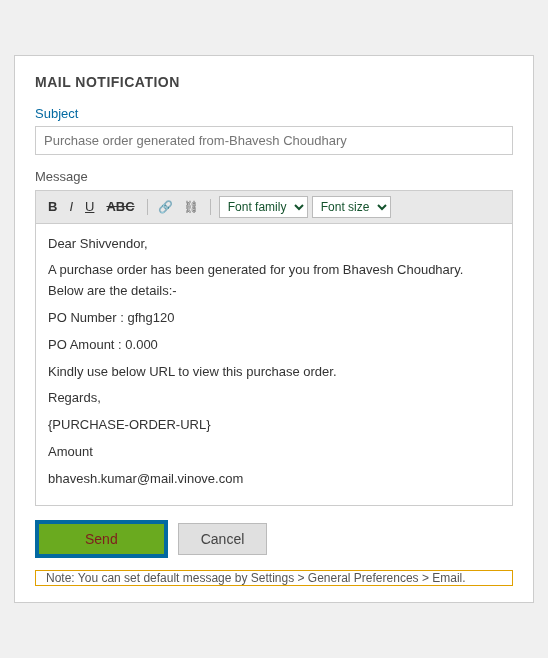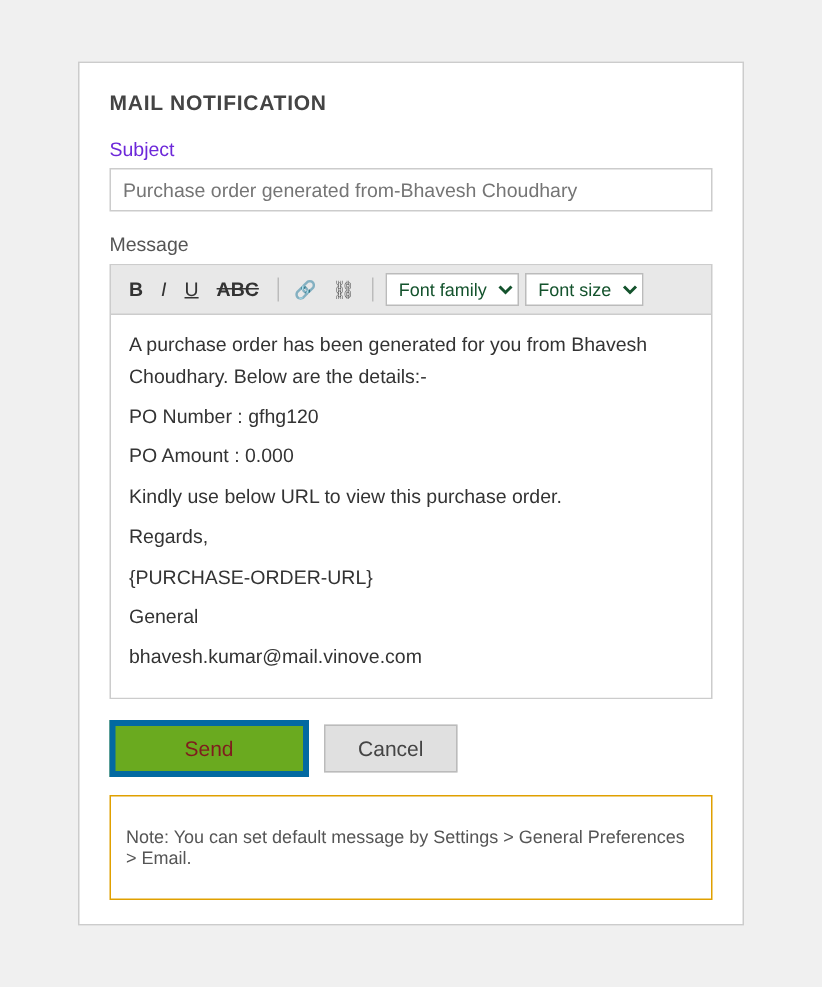--- a/index.html
+++ b/index.html
@@ -7,36 +7,36 @@
       width: 548px;
       height: 658px;
       font-family: Arial, sans-serif;
       font-size: 13px;
       background: #f0f0f0;
       display: flex;
       align-items: center;
       justify-content: center;
     }
     .modal {
-      width: 444px;
+      width: 520px;
       background: #fff;
       border: 1px solid #ccc;
       padding: 18px 20px 16px 20px;
     }
     .modal-title {
       font-size: 14px;
       font-weight: bold;
       color: #444;
       letter-spacing: 0.5px;
       margin-bottom: 16px;
       text-transform: uppercase;
     }
     .field-label {
       font-size: 13px;
-      color: #6d28d9;
+      color: #0369a1;
       margin-bottom: 5px;
     }
     .subject-input {
       width: 100%;
       border: 1px solid #ccc;
       padding: 6px 8px;
       font-size: 13px;
       color: #888;
       margin-bottom: 14px;
       outline: none;
@@ -122,21 +122,21 @@
       background: #e0e0e0;
       color: #444;
       border: 1px solid #bbb;
       padding: 7px 22px;
       font-size: 14px;
       cursor: pointer;
       outline: none;
     }
     .note-box {
       border: 1px solid #e0a000;
-      padding: 20px 10px;
+      padding: 0 10px;
       font-size: 12px;
       color: #555;
     }
   </style>
 </head>
 <body>
 
 <div class="modal">
 
   <div class="modal-title">MAIL NOTIFICATION</div>
@@ -157,27 +157,28 @@
       <span class="toolbar-icon">⛓</span>
       <div class="toolbar-separator"></div>
       <select class="toolbar-select">
         <option>Font family</option>
       </select>
       <select class="toolbar-select">
         <option>Font size</option>
       </select>
     </div>
     <div class="editor-content" contenteditable="true" style="">
+      <p>Dear Shivvendor,</p>
       <p>A purchase order has been generated for you from Bhavesh Choudhary. Below are the details:-</p>
       <p>PO Number : gfhg120</p>
       <p>PO Amount : 0.000</p>
       <p>Kindly use below URL to view this purchase order.</p>
       <p>Regards,</p>
       <p>{PURCHASE-ORDER-URL}</p>
-      <p>General</p>
+      <p>Amount</p>
       <p>bhavesh.kumar@mail.vinove.com</p>
     </div>
   </div>
 
   <div class="btn-row">
     <button class="btn-send">Send</button>
     <button class="btn-cancel">Cancel</button>
   </div>
 
   <div class="note-box">

